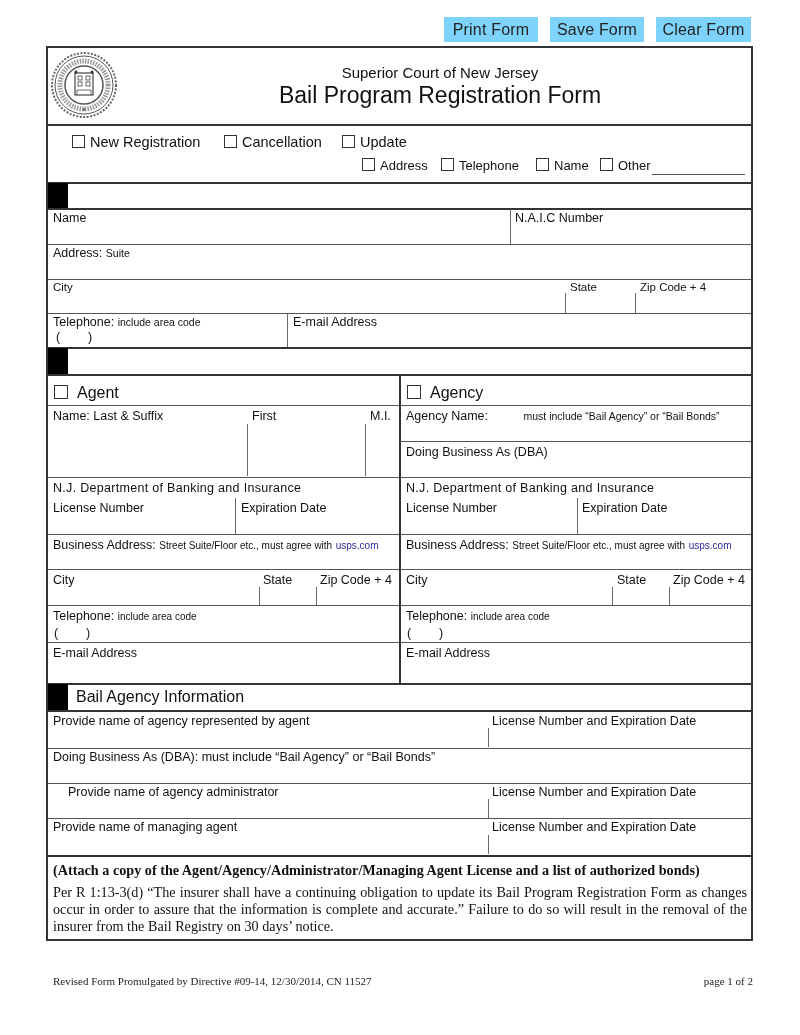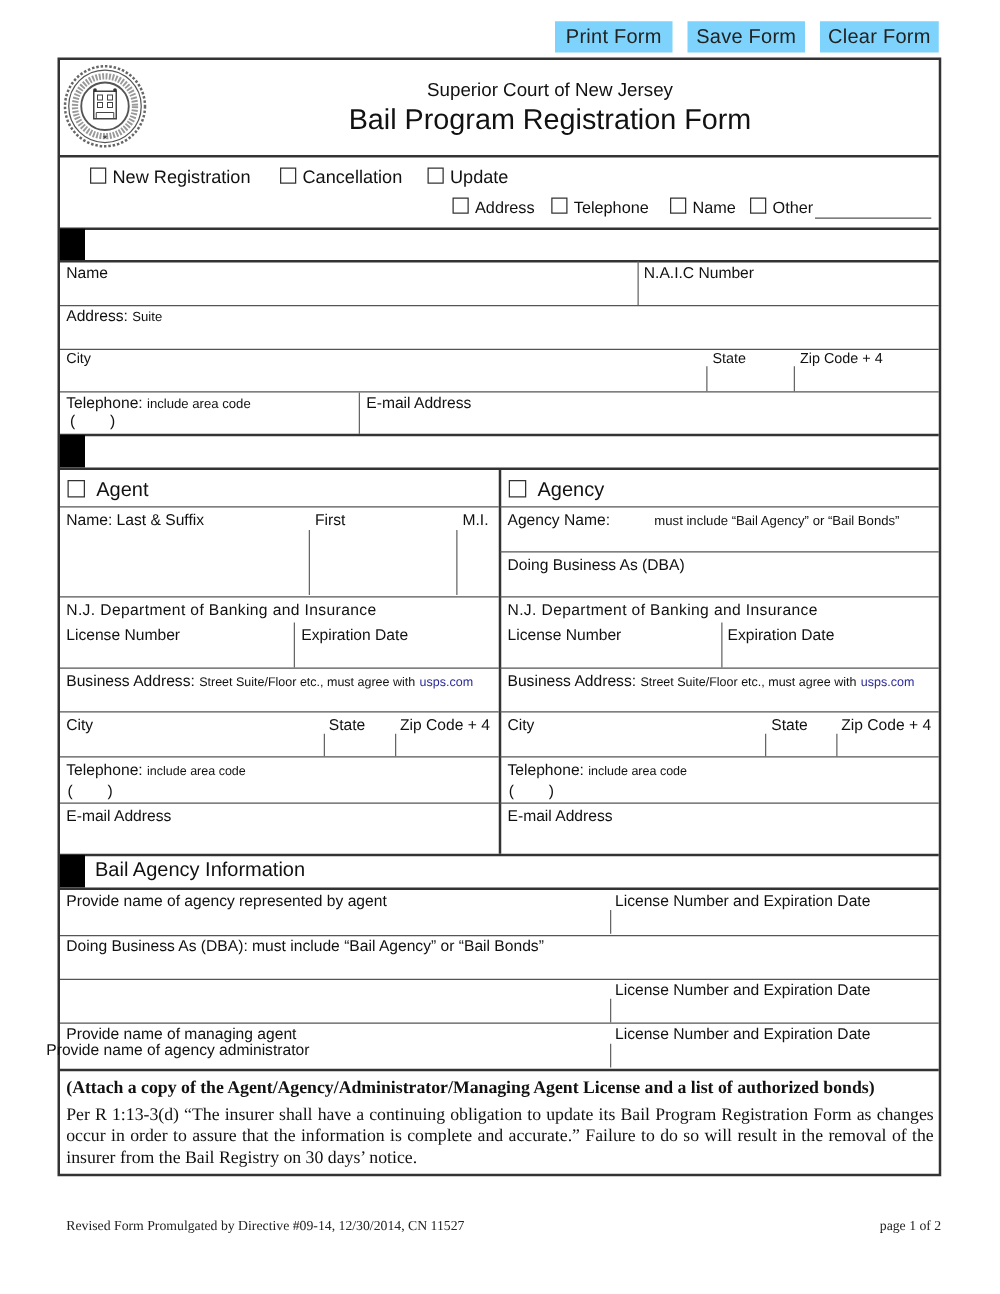--- a/index.html
+++ b/index.html
@@ -197,21 +197,21 @@
 <div class="field" style="left:48px;top:730px;width:438px;height:16px;"></div>
 <div class="vl" style="left:488px;top:728px;height:19px;"></div>
 <div class="lbl" style="left:492px;top:714px;">License Number and Expiration Date</div>
 <div class="field" style="left:490px;top:730px;width:260px;height:16px;"></div>
 <div class="hl" style="left:48px;top:748px;width:703px;"></div>
 
 <div class="lbl" style="left:53px;top:750px;">Doing Business As (DBA): must include “Bail Agency” or “Bail Bonds”</div>
 <div class="field" style="left:48px;top:766px;width:702px;height:16px;"></div>
 <div class="hl" style="left:48px;top:783px;width:703px;"></div>
 
-<div class="lbl" style="left:37px;top:785px;margin-top:48px;">Provide name of agency administrator</div>
+<div class="lbl" style="left:68px;top:785px;">Provide name of agency administrator</div>
 <div class="field" style="left:48px;top:801px;width:438px;height:16px;"></div>
 <div class="vl" style="left:488px;top:799px;height:19px;"></div>
 <div class="lbl" style="left:492px;top:785px;">License Number and Expiration Date</div>
 <div class="field" style="left:490px;top:801px;width:260px;height:16px;"></div>
 <div class="hl" style="left:48px;top:818px;width:703px;"></div>
 
 <div class="lbl" style="left:53px;top:820px;">Provide name of managing agent</div>
 <div class="field" style="left:48px;top:836px;width:438px;height:16px;"></div>
 <div class="vl" style="left:488px;top:835px;height:19px;"></div>
 <div class="lbl" style="left:492px;top:820px;">License Number and Expiration Date</div>

